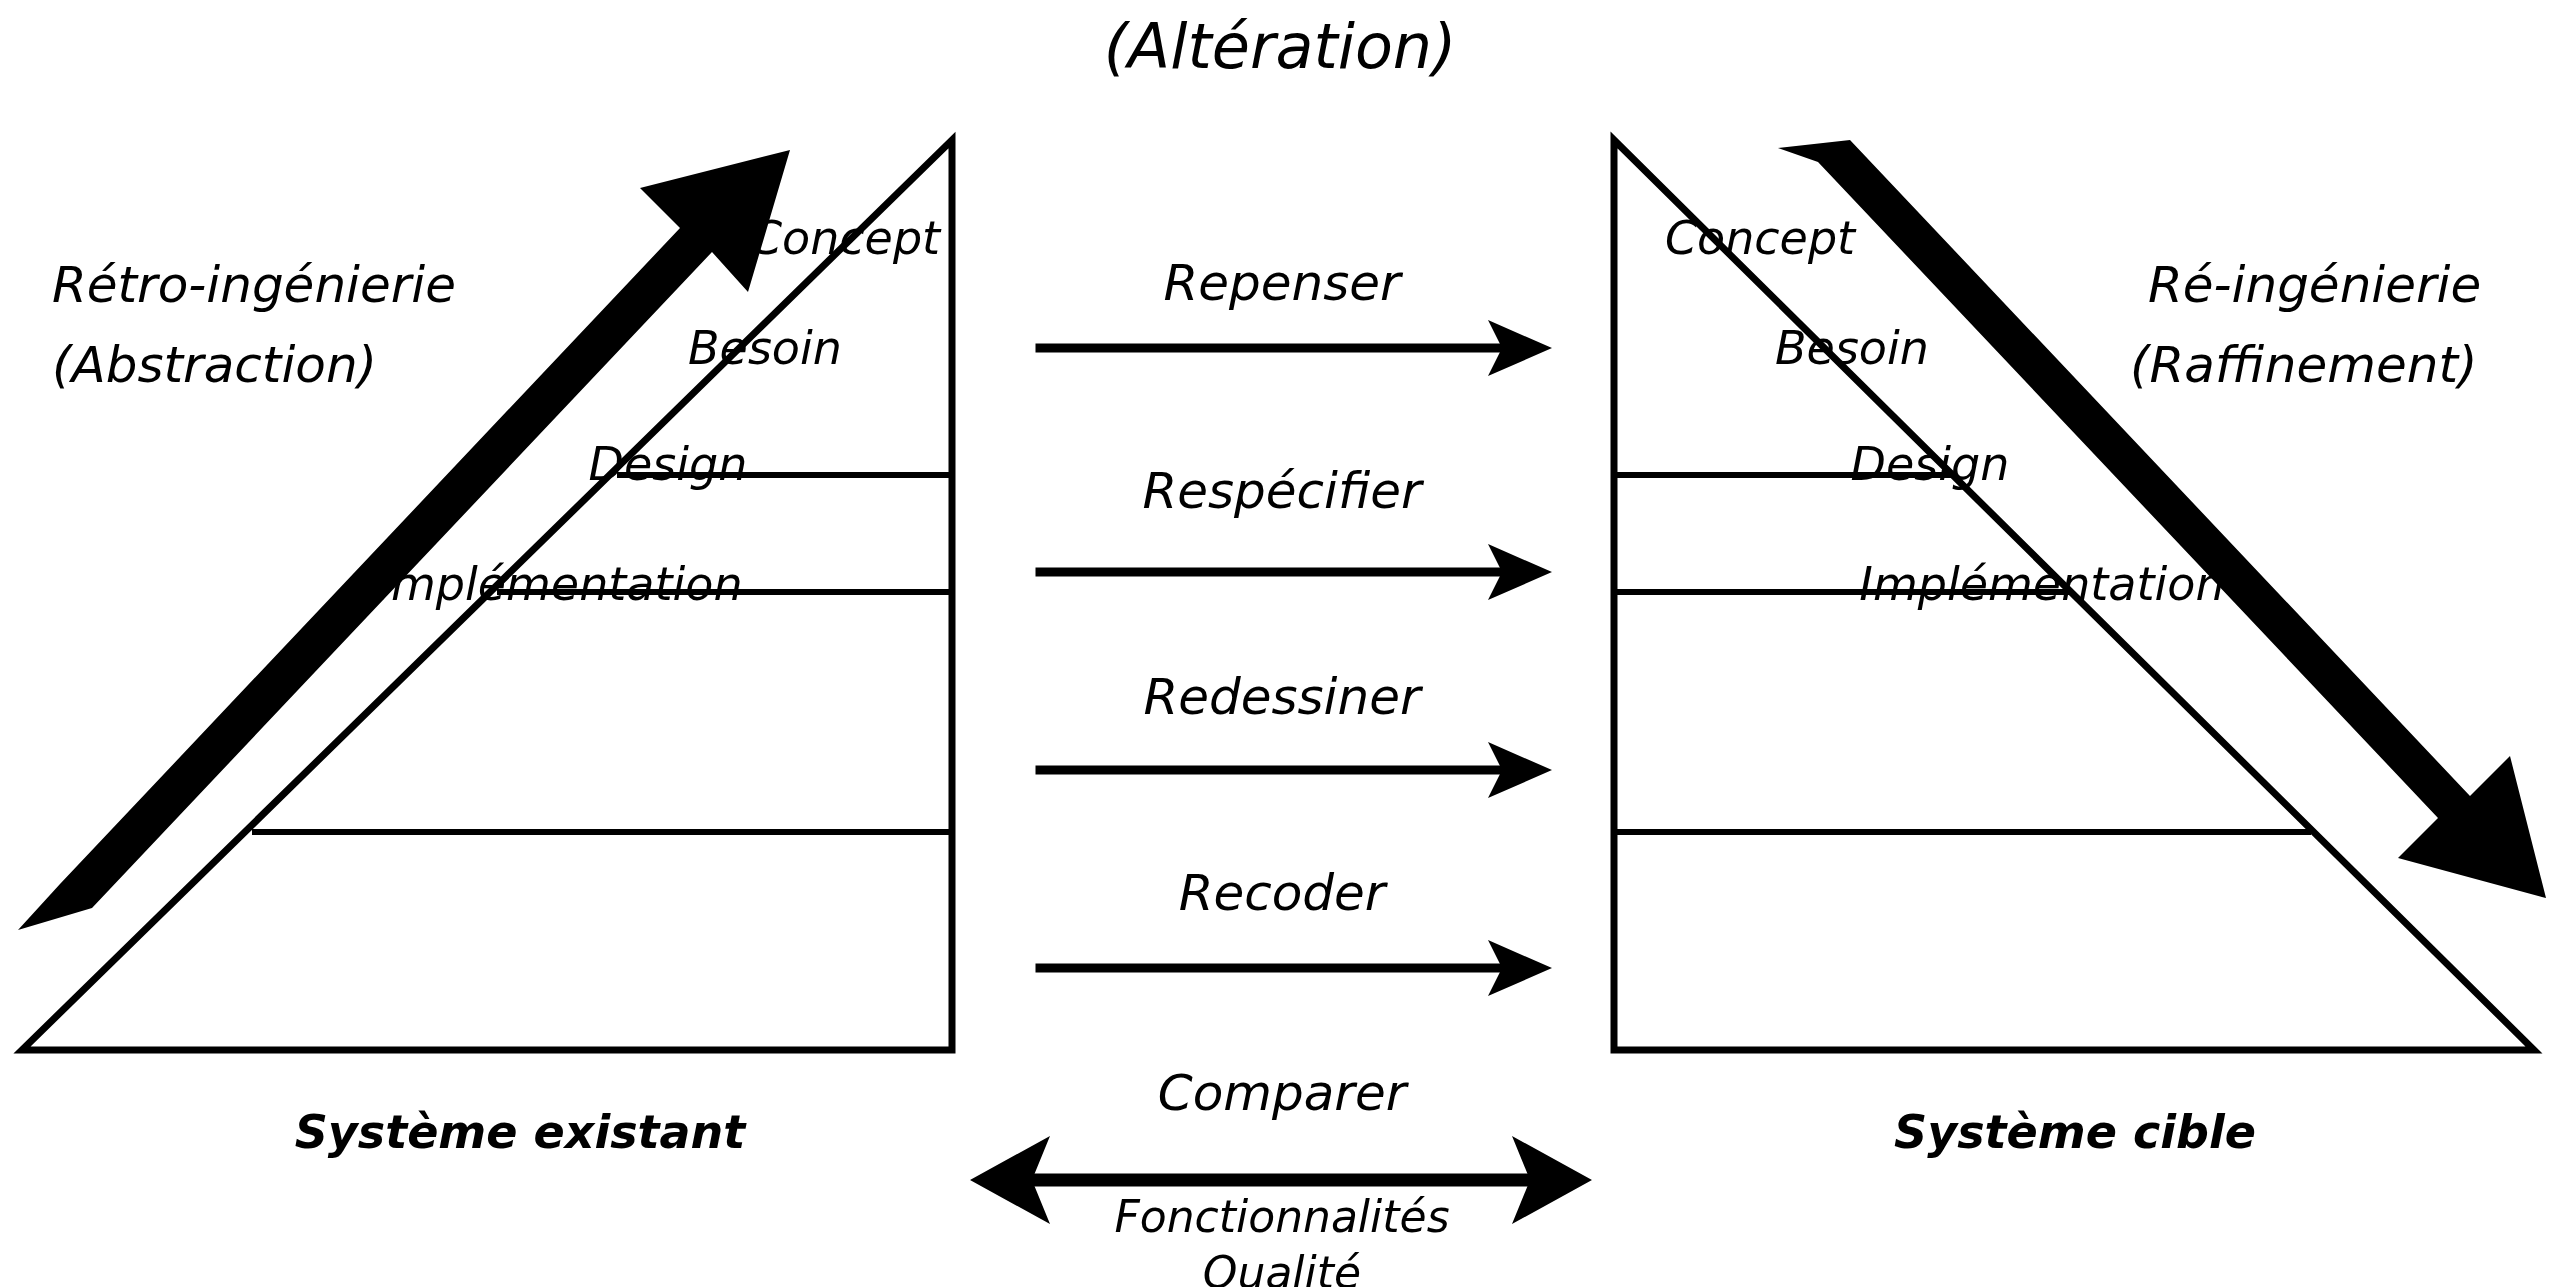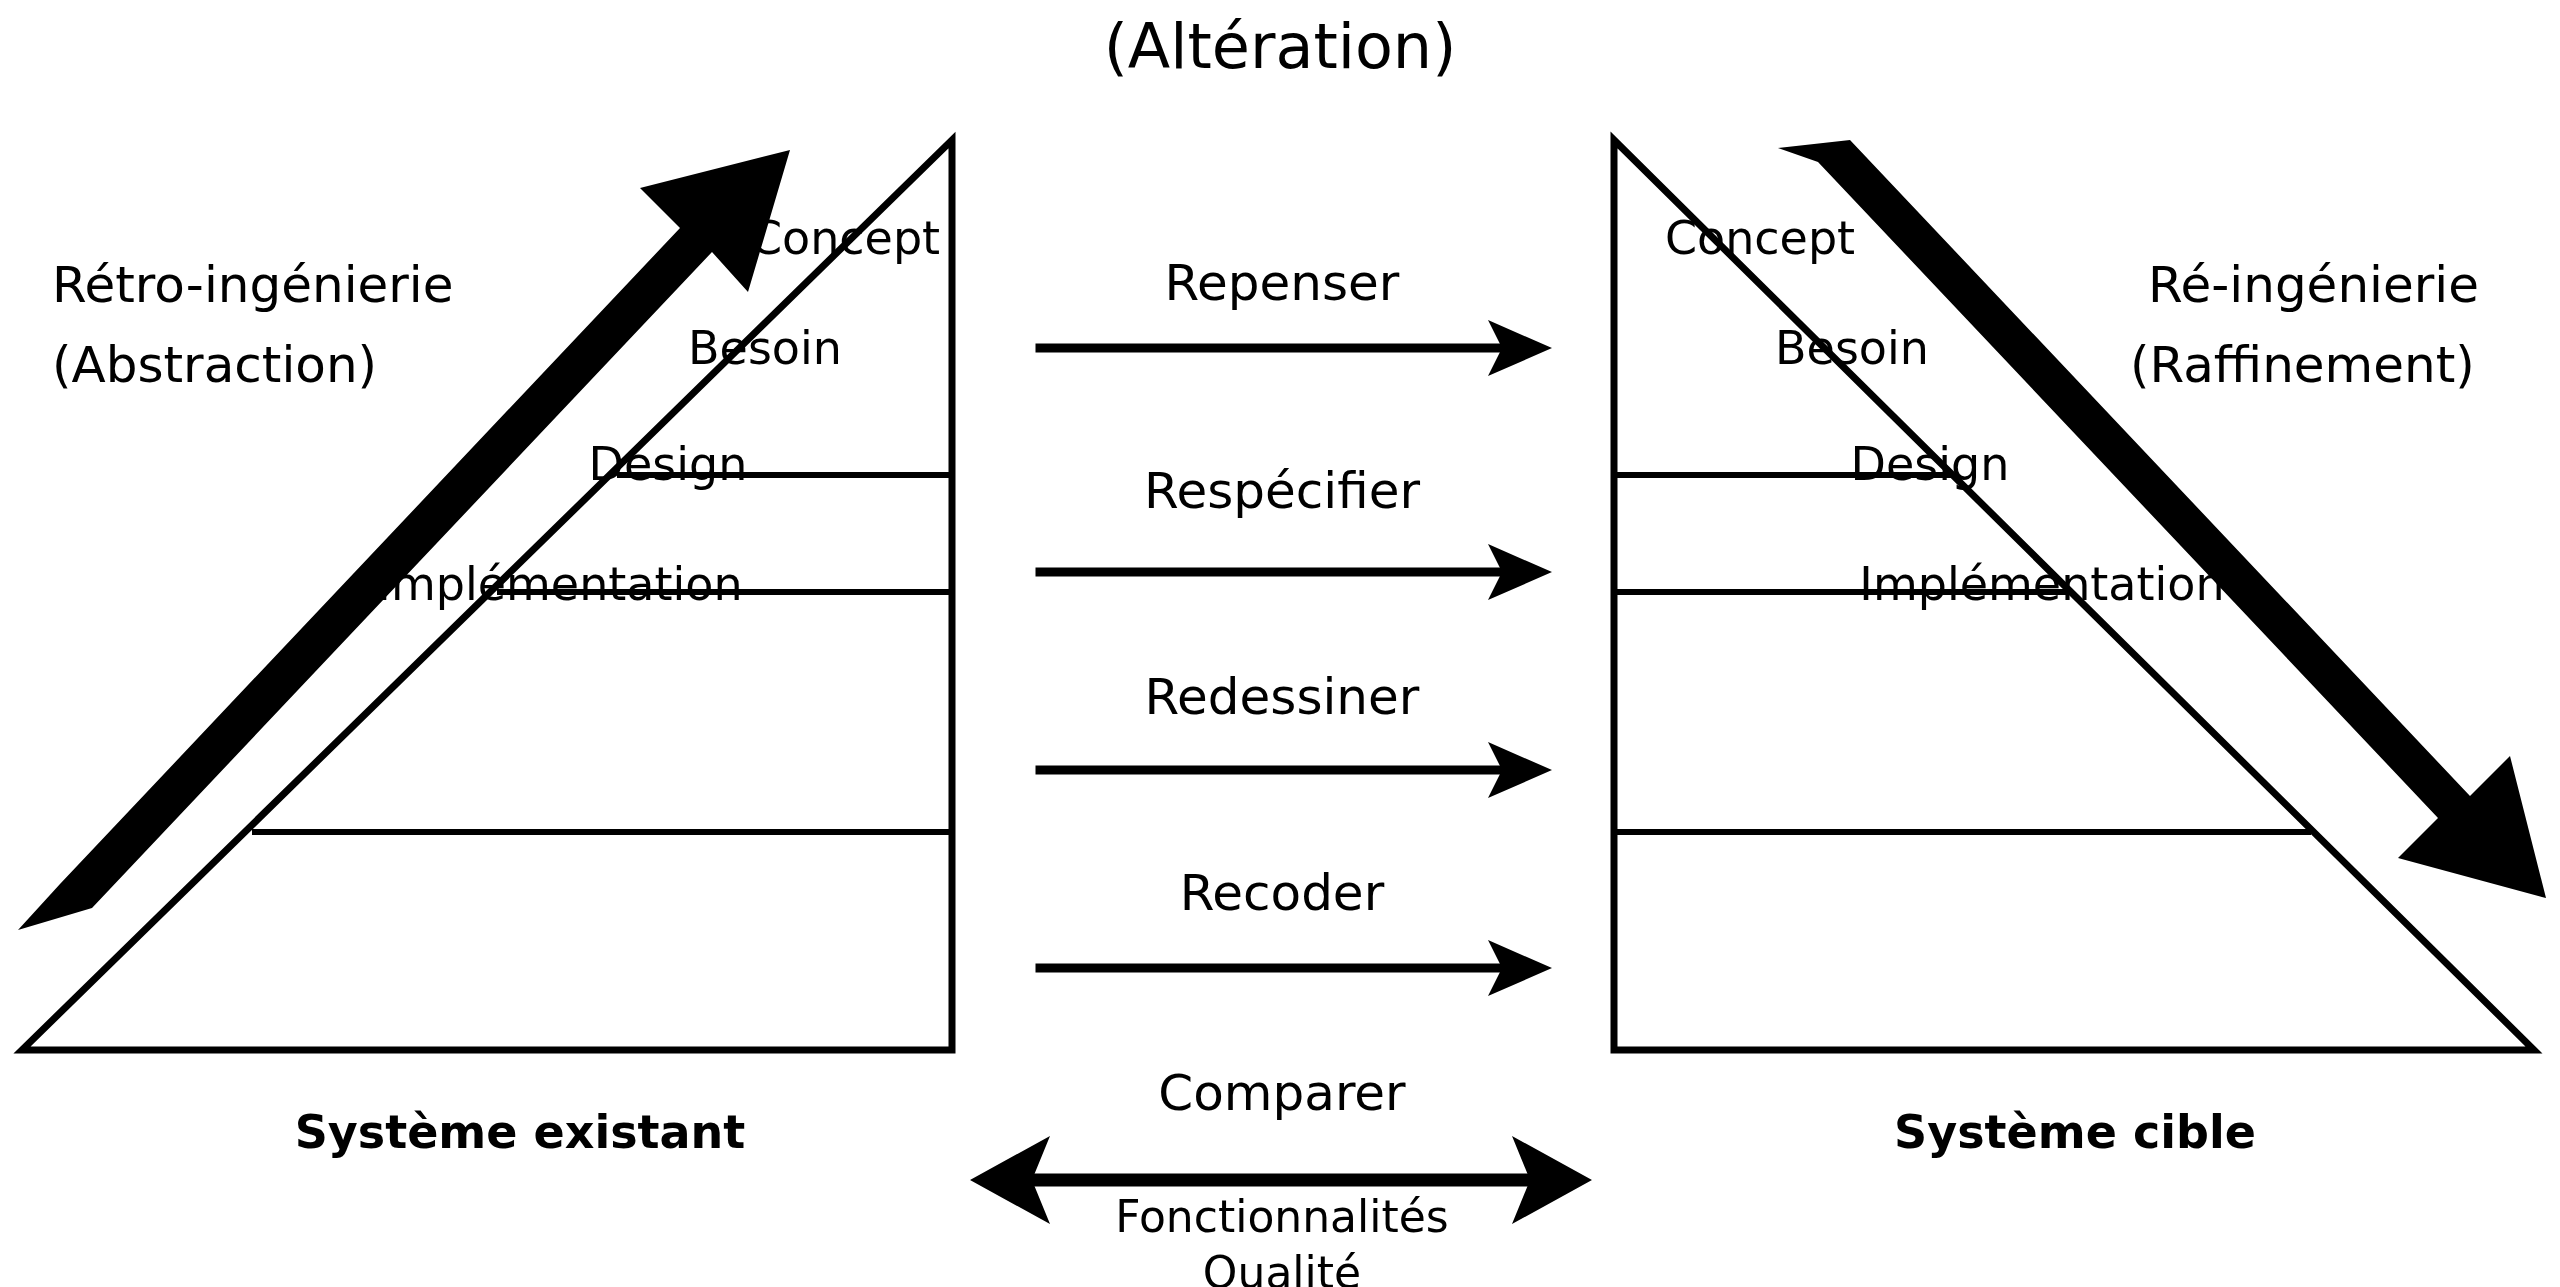--- a/index.html
+++ b/index.html
@@ -7,20 +7,21 @@
     padding: 0;
     background: #ffffff;
   }
   #page {
     position: relative;
     width: 2560px;
     height: 1287px;
     background: #ffffff;
     font-family: "DejaVu Sans", sans-serif;
     overflow: hidden;
+    font-style: italic;
   }
   svg.diagram {
     position: absolute;
     left: 0;
     top: 0;
     width: 2560px;
     height: 1287px;
   }
   .txt {
     font-family: "DejaVu Sans", sans-serif;

